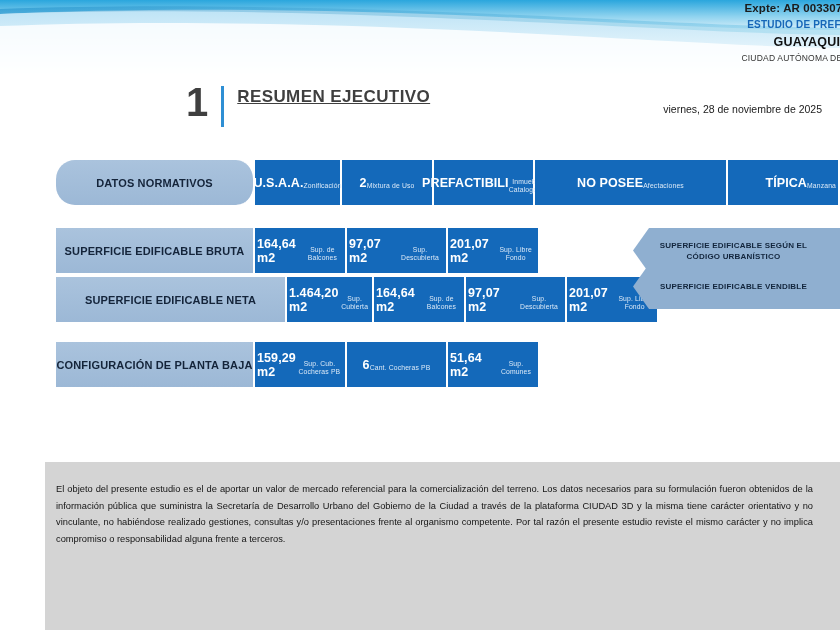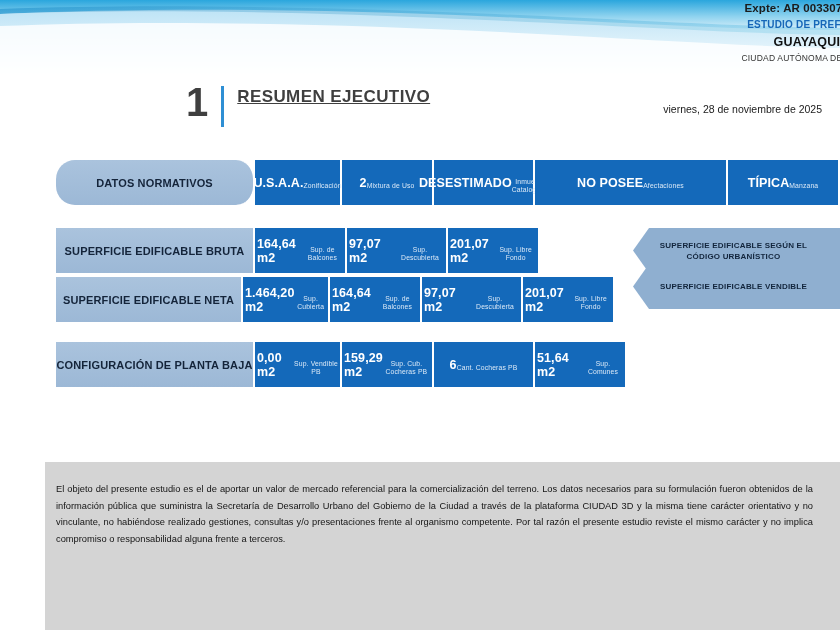--- a/index.html
+++ b/index.html
@@ -70,39 +70,39 @@
     color:#14243a; font-weight:bold; letter-spacing:.15px;
     border-right:2px solid #ffffff;
   }
   .cells { display:flex; }
   .cell {
     background:#1469ba;
     display:flex; flex-direction:row; align-items:center; justify-content:center;
     border-right:2px solid #ffffff;
     padding:3px 2px 2px;
   }
-  .cell:last-child { border-right:none; }
+  .cell:last-child { border-right:none;justify-content:flex-end; }
   .cell .v {
     color:#ffffff; font-weight:bold; font-size:12.5px; letter-spacing:.1px;
     line-height:14px;
   }
   .cell .k {
     color:#dbe9f7; font-size:6.8px; margin-top:5px; letter-spacing:.15px;
     line-height:8px; text-align:center;
   }
 
   
   #row-normativos { left:56px; top:160px; }
   #row-normativos .lbl { width:199px; font-size:11px;border-radius:19px; }
 
   #row-bruta { left:56px; top:228px; }
   #row-bruta .lbl { width:199px; font-size:11px; }
 
   #row-neta { left:56px; top:277px; }
-  #row-neta .lbl { width:187px; font-size:11px; }
+  #row-neta .lbl { width:231px; font-size:11px; }
 
   #row-pb { left:56px; top:342px; }
   #row-pb .lbl { width:199px; font-size:11px; }
 
   
   .callout {
     position:absolute; height:45px; display:flex; align-items:center;
     justify-content:center; color:#12253c; font-size:8px; font-weight:bold;
     text-align:center; letter-spacing:.2px; line-height:11px;
     background:#8fafd0;
@@ -173,21 +173,21 @@
     <div class="cells">
       <div class="cell" style="width:87px">
         <div class="v">U.S.A.A.</div>
         <div class="k">Zonificación</div>
       </div>
       <div class="cell" style="width:92px">
         <div class="v">2</div>
         <div class="k">Mixtura de Uso</div>
       </div>
       <div class="cell" style="width:101px">
-        <div class="v">DESESTIMADO</div>
+        <div class="v">PREFACTIBILI</div>
         <div class="k">Inmueble Catalogado</div>
       </div>
       <div class="cell" style="width:193px">
         <div class="v">NO POSEE</div>
         <div class="k">Afectaciones</div>
       </div>
       <div class="cell" style="width:110px">
         <div class="v">TÍPICA</div>
         <div class="k">Manzana</div>
       </div>
@@ -232,24 +232,20 @@
         <div class="v">201,07 m2</div>
         <div class="k">Sup. Libre Fondo</div>
       </div>
     </div>
   </div>
   <div class="callout" id="callout-vendible">SUPERFICIE EDIFICABLE VENDIBLE</div>
 
   <div class="row-block" id="row-pb">
     <div class="lbl">CONFIGURACIÓN DE PLANTA BAJA</div>
     <div class="cells">
-      <div class="cell" style="width:87px">
-        <div class="v">0,00 m2</div>
-        <div class="k">Sup. Vendible PB</div>
-      </div>
       <div class="cell" style="width:92px">
         <div class="v">159,29 m2</div>
         <div class="k">Sup. Cub. Cocheras  PB</div>
       </div>
       <div class="cell" style="width:101px">
         <div class="v">6</div>
         <div class="k">Cant. Cocheras PB</div>
       </div>
       <div class="cell" style="width:90px">
         <div class="v">51,64 m2</div>

